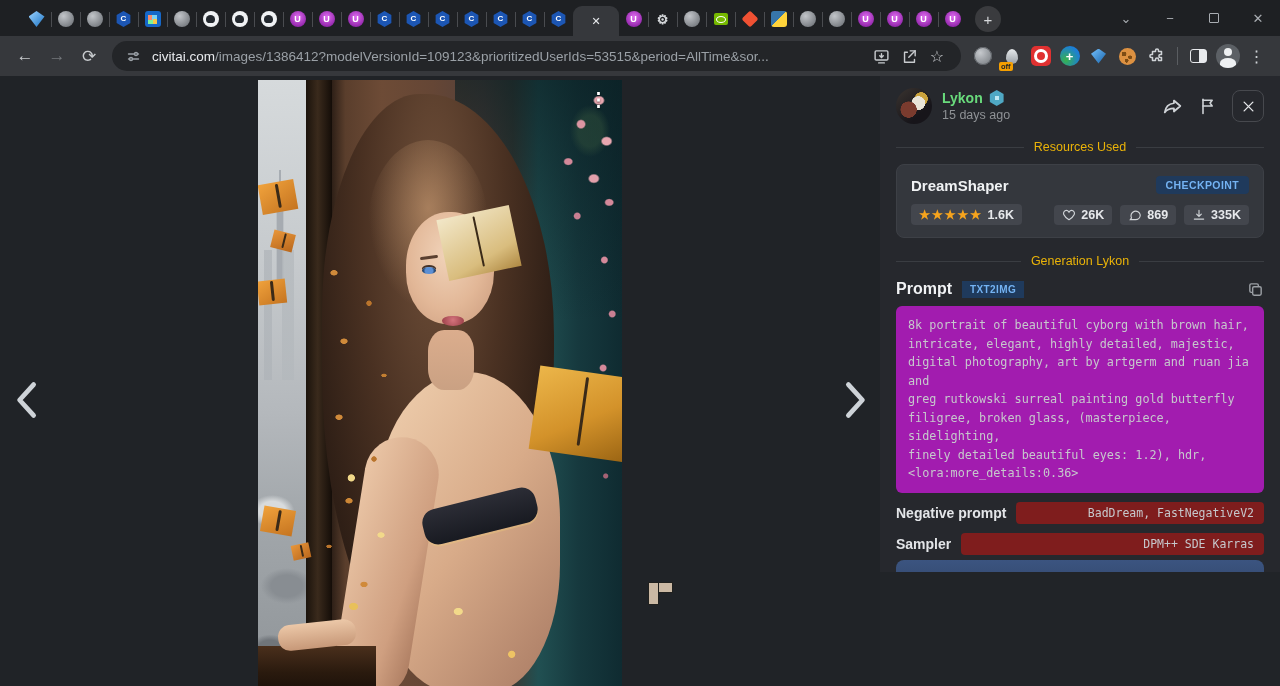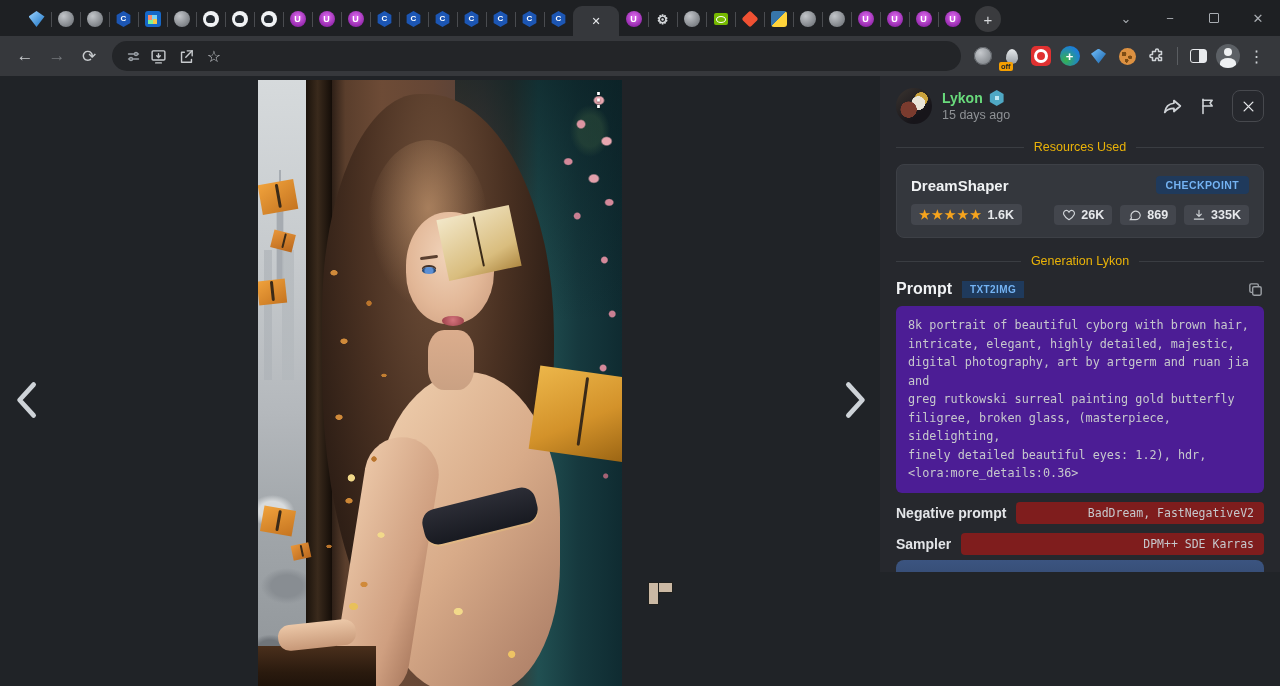--- a/index.html
+++ b/index.html
@@ -222,21 +222,21 @@
   .resrow2 { display:flex; align-items:center; margin-top:10px; gap:8px; }
   .pill { background:#43464d; border-radius:4px; padding:3px 8px; display:flex; align-items:center; gap:5px;
     color:#e6e8eb; font-size:12.5px; font-weight:700; }
   .star { color:#f6a41d; font-size:12.5px; letter-spacing:1.5px; }
   .pill-spacer { flex:1; }
   .prompt-row { display:flex; align-items:center; gap:10px; margin-top:12px; }
   .prompt-label { color:#f0f2f4; font-size:16px; font-weight:700; }
   .methodbadge { background:#1f3a5c; color:#74b3f3; font-size:10px; font-weight:700; letter-spacing:.4px;
     padding:3px 8px; border-radius:0; }
   .prompt-spacer { flex:1; }
-  .promptbox { margin-top:8px; background:#4c1d95; border-radius:6px; padding:10px 12px;
+  .promptbox { margin-top:8px; background:#a21caf; border-radius:6px; padding:10px 12px;
     font-family:"DejaVu Sans Mono","Liberation Mono",monospace; font-size:11.8px; line-height:18.5px;
     color:#c6c8cc; white-space:pre-line; }
   .kv { display:grid; grid-template-columns:auto 1fr; align-items:center; gap:10px; margin-top:9px; }
   .kv2 { display:grid; grid-template-columns:auto 1fr 18px auto 1fr; align-items:center; gap:10px; margin-top:9px; }
   .kv-label { color:#e3e5e8; font-size:14px; font-weight:700; white-space:nowrap; }
   .kv-val { background:#7f1d1d; border-radius:4px; padding:4px 10px; text-align:right;
     font-family:"DejaVu Sans Mono","Liberation Mono",monospace; font-size:11.5px; color:#c6c8cc;
     white-space:nowrap; overflow:hidden; }
   .bottombtn { position:absolute; left:16px; right:16px; bottom:-32px; height:44px; border-radius:8px;
     background:linear-gradient(180deg,#3b5480,#2f4263); color:#dfe5ef; font-size:13px; font-weight:600;
@@ -361,20 +361,21 @@
   <span class="navbtn dim">→</span>
   <span class="navbtn">⟳</span>
   <div class="omnibox">
     <span class="tune-wrap">
       <svg width="15" height="15" viewBox="0 0 24 24" fill="none" stroke="#9aa0a6" stroke-width="2.2" stroke-linecap="round">
         <path d="M4 8h10M18 8h2M4 16h2M10 16h10"></path>
           <circle cx="16" cy="8" r="2.4"></circle>
           <circle cx="8" cy="16" r="2.4"></circle>
       </svg>
     </span>
+    <span class="urltext"><span class="domain">civitai.com</span><span class="path">/images/1386412?modelVersionId=109123&amp;prioritizedUserIds=53515&amp;period=AllTime&amp;sor...</span></span>
     <span class="boxicon">
       <svg width="17" height="17" viewBox="0 0 24 24" fill="none" stroke="#c8cbce" stroke-width="2" stroke-linecap="round">
         <rect x="3" y="4" width="18" height="13" rx="1.5"></rect>
           <path d="M12 8v5M9.5 11l2.5 2.5L14.5 11M8 21h8"></path>
       </svg>
     </span>
     <span class="boxicon">
       <svg width="17" height="17" viewBox="0 0 24 24" fill="none" stroke="#c8cbce" stroke-width="2" stroke-linecap="round" stroke-linejoin="round">
         <path d="M9 6H5v14h14v-4"></path>
           <path d="M13 4h7v7"></path>

